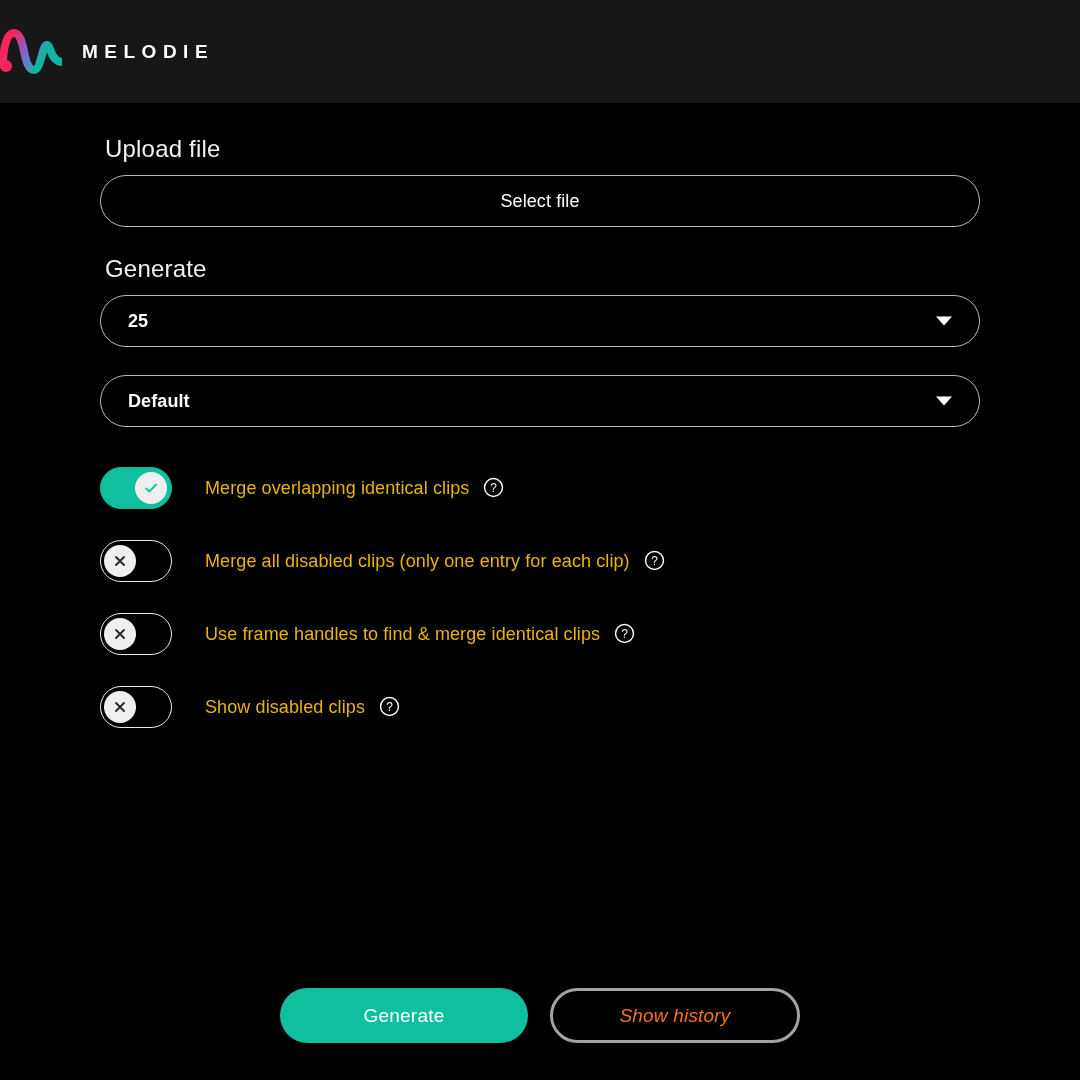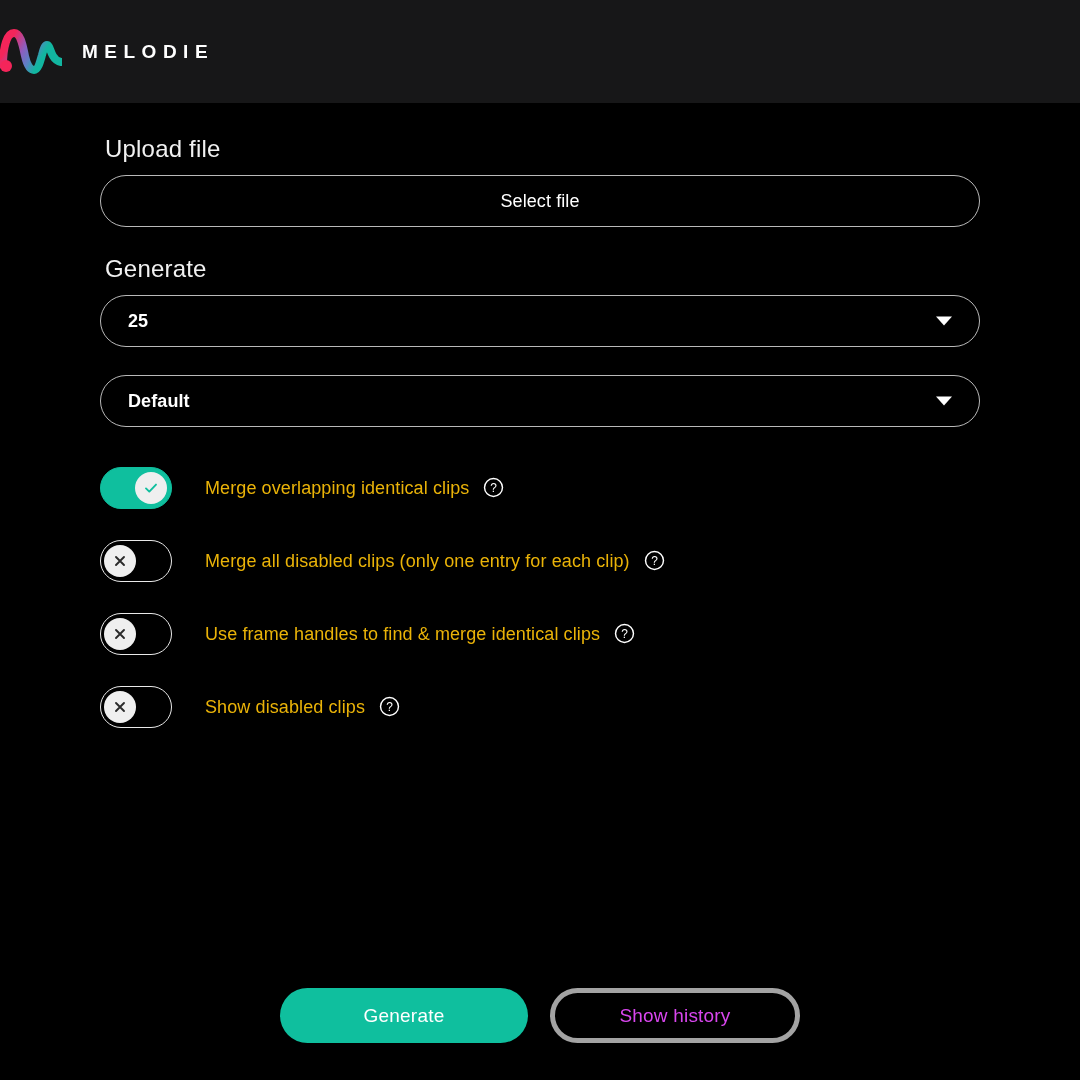--- a/index.html
+++ b/index.html
@@ -155,22 +155,23 @@
   }
   .btn-primary {
     width: 248px;
     background: #0FBF9E;
     color: #ffffff;
     border: none;
   }
   .btn-secondary {
     width: 250px;
     background: transparent;
-    color: #d946ef;
-    border: 5px solid #a3a3a3;
+    color: #f97316;
+    border: 3px solid #a3a3a3;
+    font-style: italic;
   }
 </style>
 </head>
 <body>
 
 <div class="app">
 
   <div class="header">
     <svg class="logo-mark" viewBox="0 0 62 46">
       <defs>

